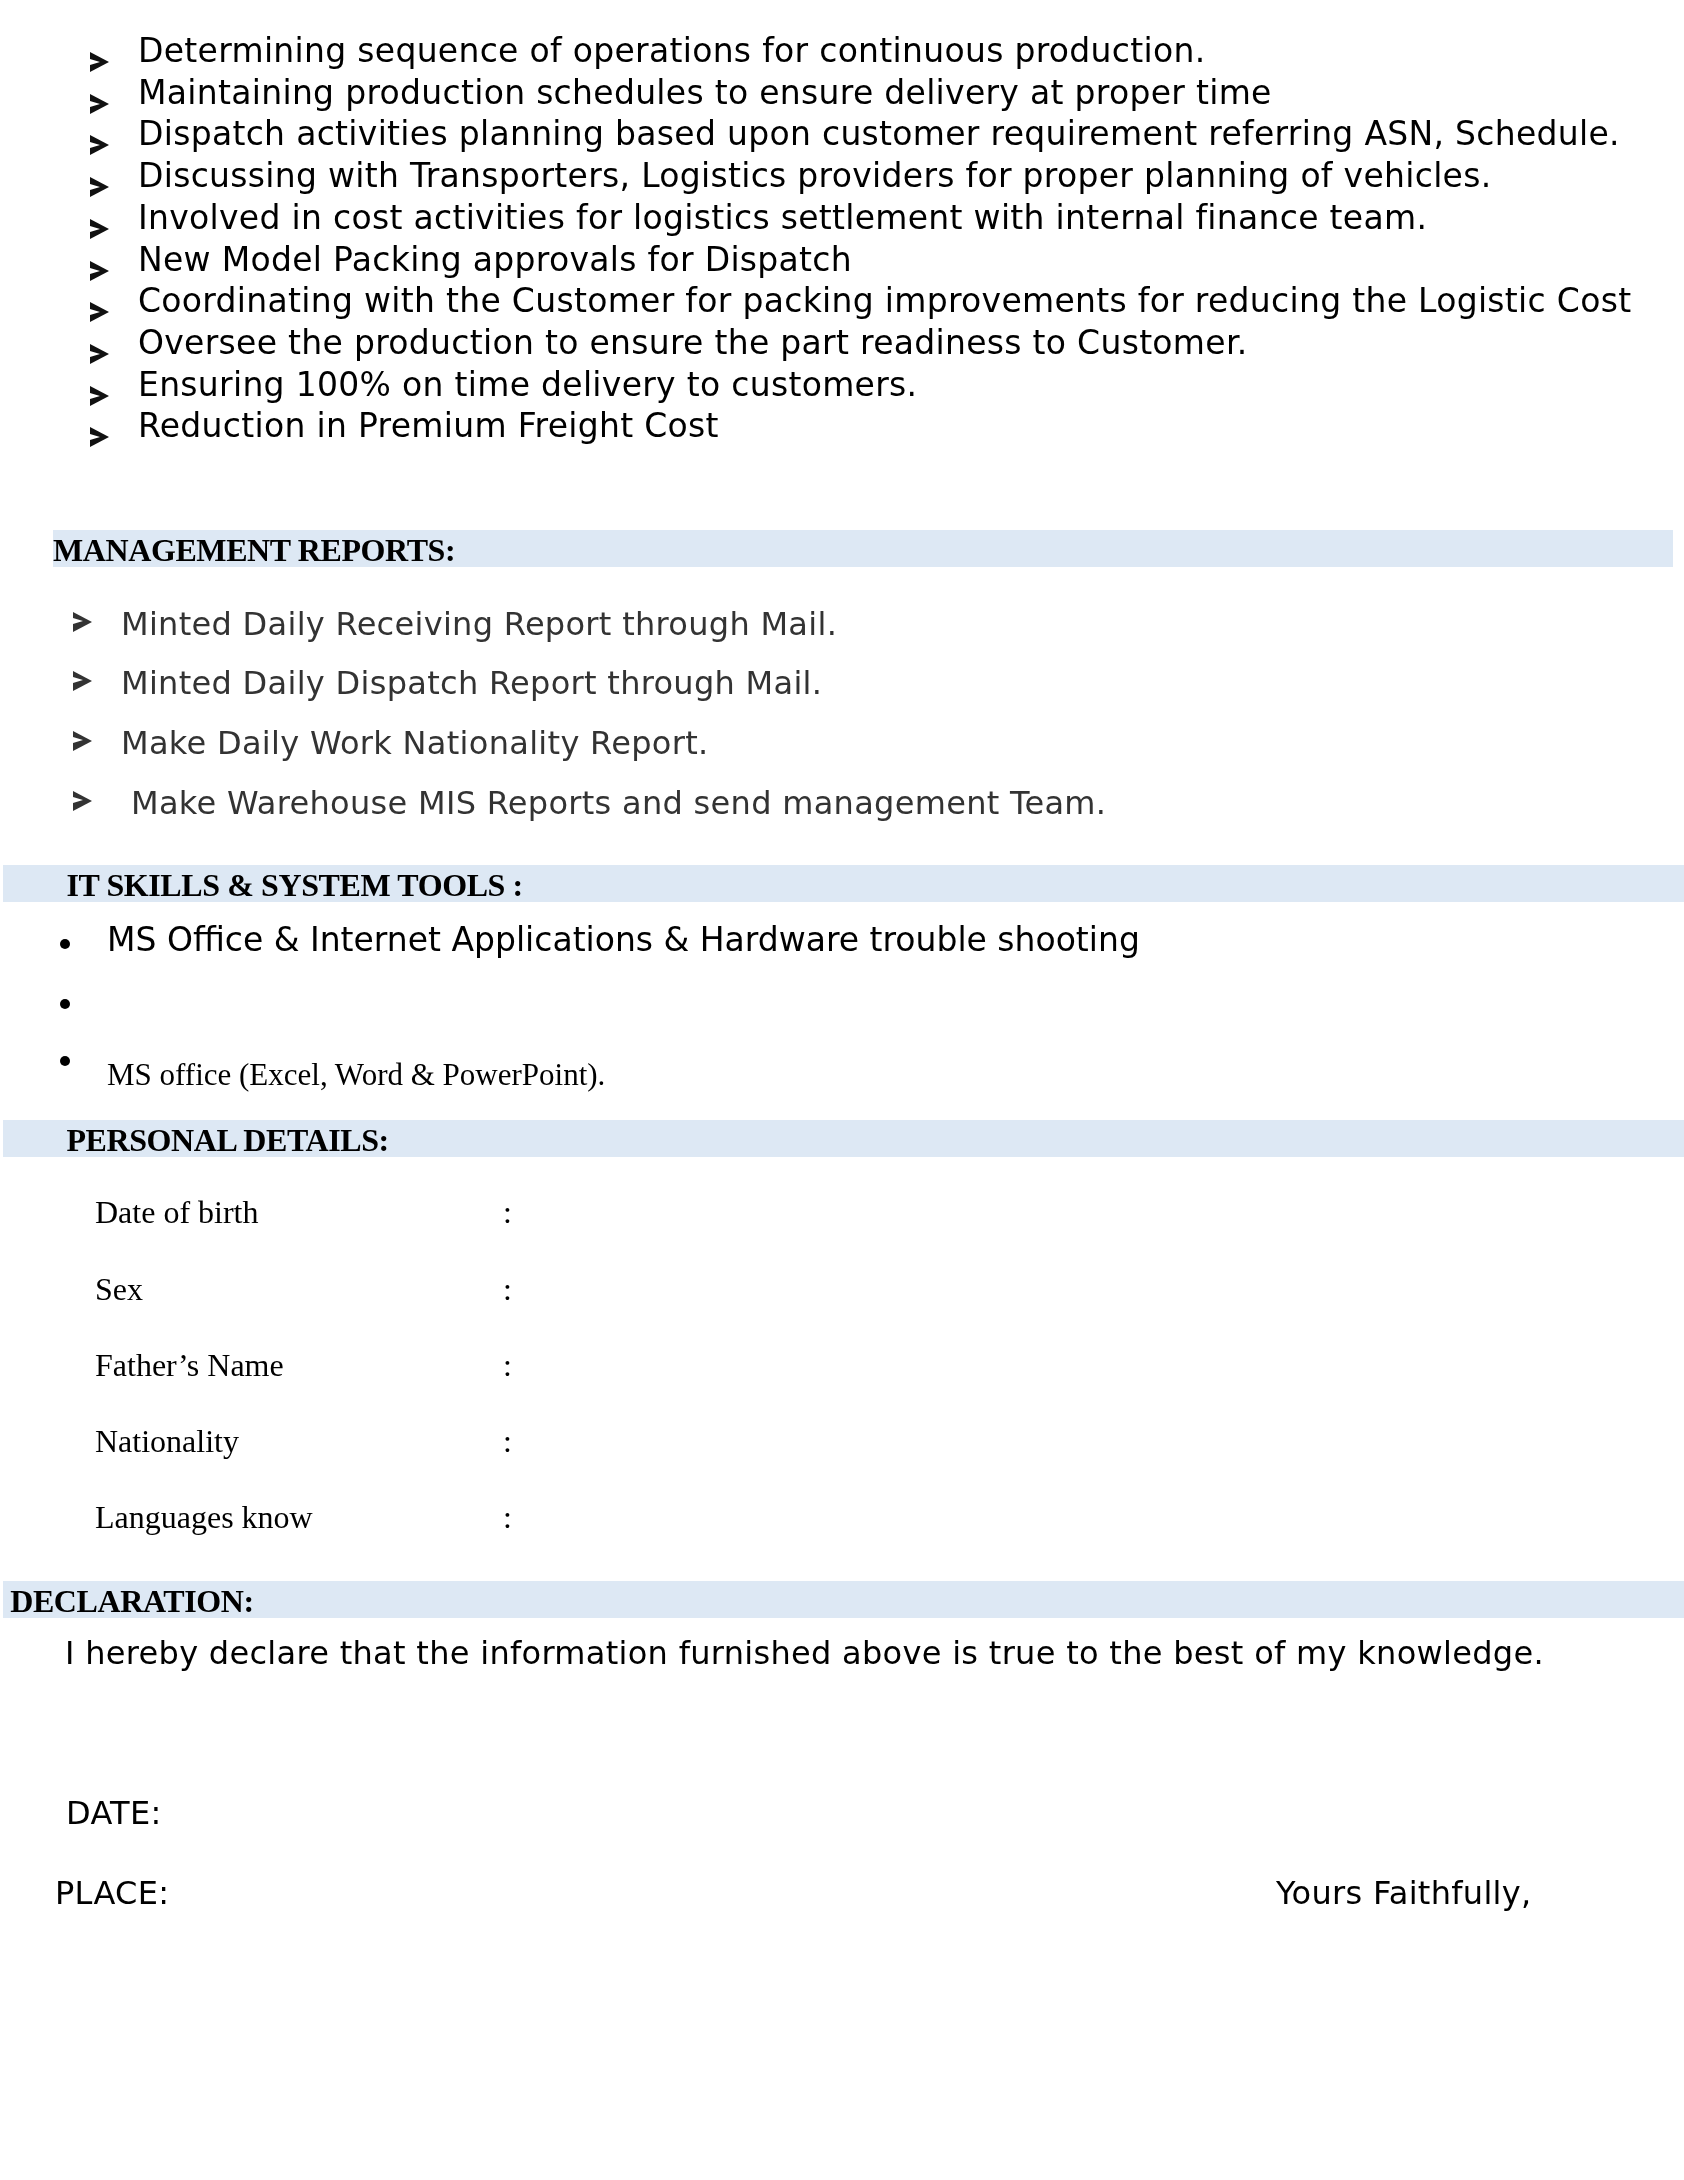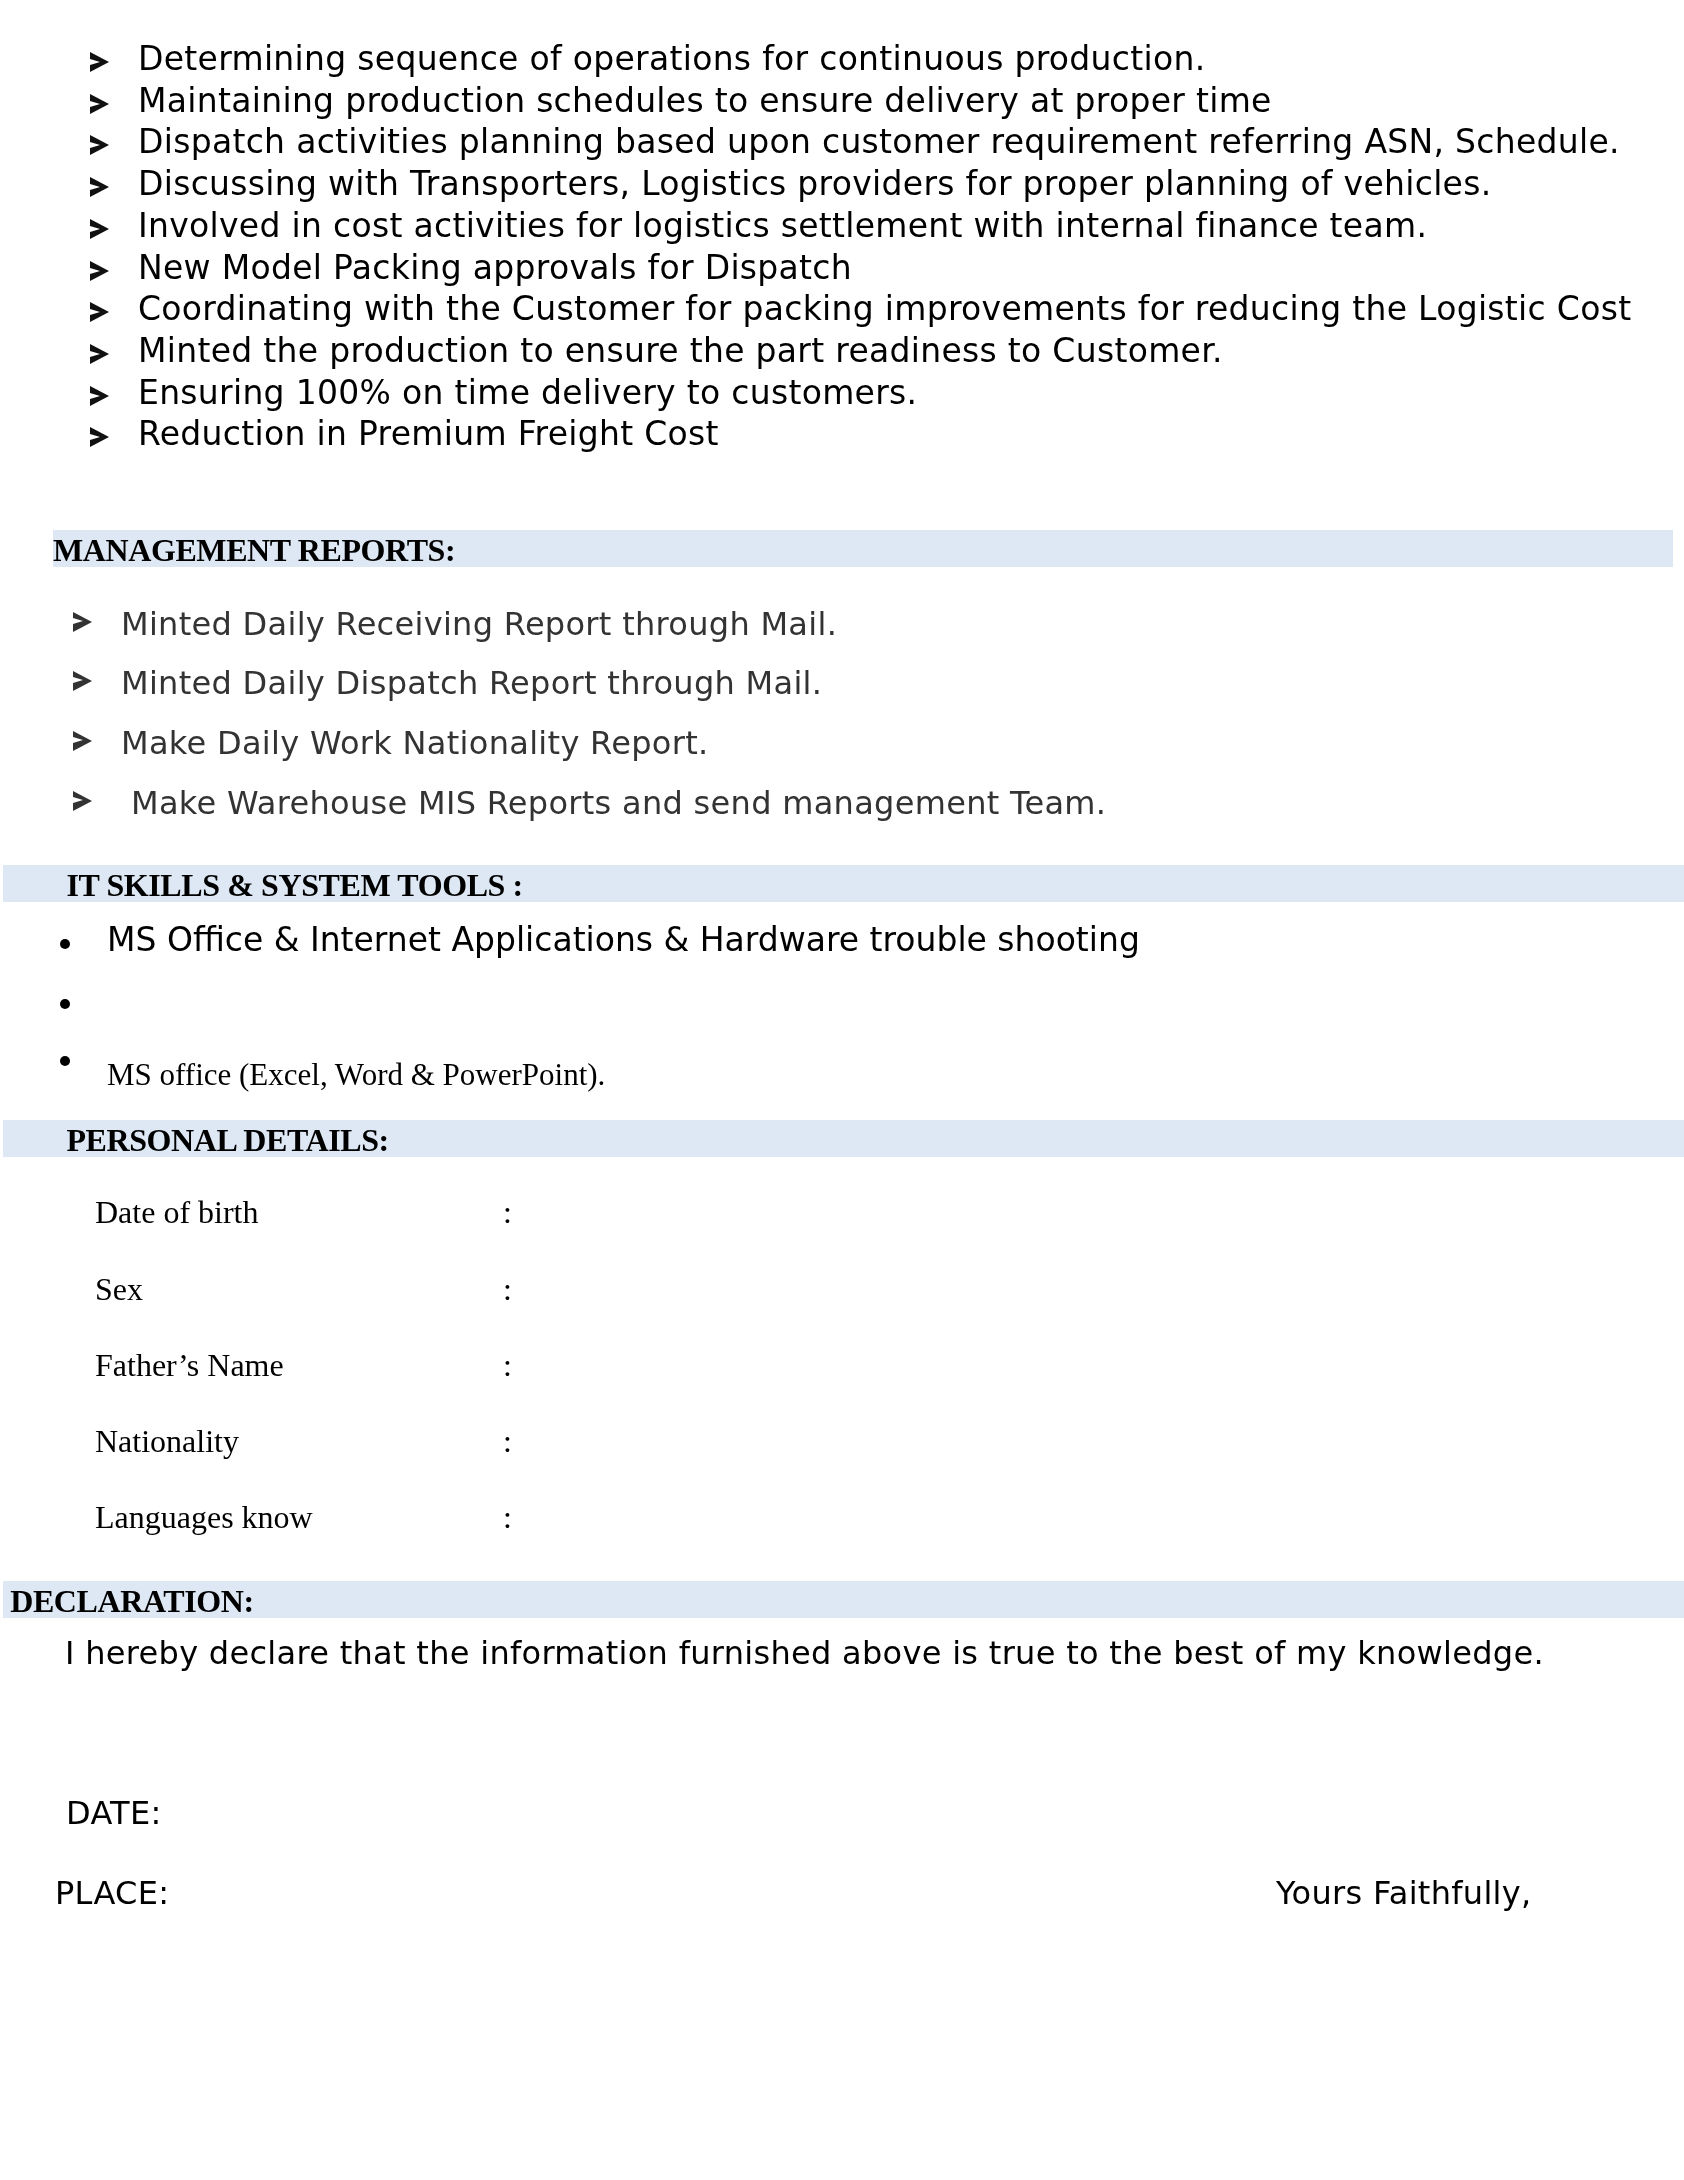--- a/index.html
+++ b/index.html
@@ -4,21 +4,21 @@
 <style>
   html, body { margin:0; padding:0; background:#ffffff; }
   body { width:1685px; height:2181px; position:relative; overflow:hidden; color:#000; }
   .sans { font-family:"DejaVu Sans", sans-serif; }
   .serif { font-family:"Liberation Serif", serif; }
   .abs { position:absolute; white-space:nowrap; }
 
   
   .resp-item { position:absolute; left:90px; font-size:33px; line-height:42px; letter-spacing:0.3px; }
   .resp-item .arrow { position:absolute; left:0; top:1.7px; width:24px; }
-  .resp-item .txt { position:absolute; left:48px; white-space:nowrap;margin-top:8px; }
+  .resp-item .txt { position:absolute; left:48px; white-space:nowrap; }
 
   .arrow-icon { display:inline-block; width:0; height:0; border-top:10.2px solid transparent; border-bottom:10.2px solid transparent; border-left:19px solid #111; position:relative; top:8.5px; }
   .arrow-icon::after { content:""; position:absolute; left:-19px; top:-3.4px; width:0; height:0; border-top:3.4px solid transparent; border-bottom:3.4px solid transparent; border-left:10.2px solid #fff; }
 
   
   .band { position:absolute; background:#dde8f4; height:37px; }
   .band .h { position:absolute; top:1.7px; font-family:"Liberation Serif", serif; font-weight:bold; font-size:32px; line-height:36px; letter-spacing:-0.4px; white-space:nowrap; }
 
   
   .mr-item { position:absolute; font-size:32px; color:#333; white-space:nowrap; letter-spacing:0.3px; }
@@ -61,21 +61,21 @@
   <div class="resp-item sans" style="top:239px">
       <span class="arrow"><span class="arrow-icon"></span></span>
       <span class="txt">New Model Packing approvals for Dispatch</span>
     </div>
   <div class="resp-item sans" style="top:280px">
       <span class="arrow"><span class="arrow-icon"></span></span>
       <span class="txt">Coordinating with the Customer for packing improvements for reducing the Logistic Cost</span>
     </div>
   <div class="resp-item sans" style="top:322px">
       <span class="arrow"><span class="arrow-icon"></span></span>
-      <span class="txt">Minted the production to ensure the part readiness to Customer.</span>
+      <span class="txt">Oversee the production to ensure the part readiness to Customer.</span>
     </div>
   <div class="resp-item sans" style="top:364px">
       <span class="arrow"><span class="arrow-icon"></span></span>
       <span class="txt">Ensuring 100% on time delivery to customers.</span>
     </div>
   <div class="resp-item sans" style="top:405px">
       <span class="arrow"><span class="arrow-icon"></span></span>
       <span class="txt">Reduction in Premium Freight Cost</span>
     </div>
 </div>

